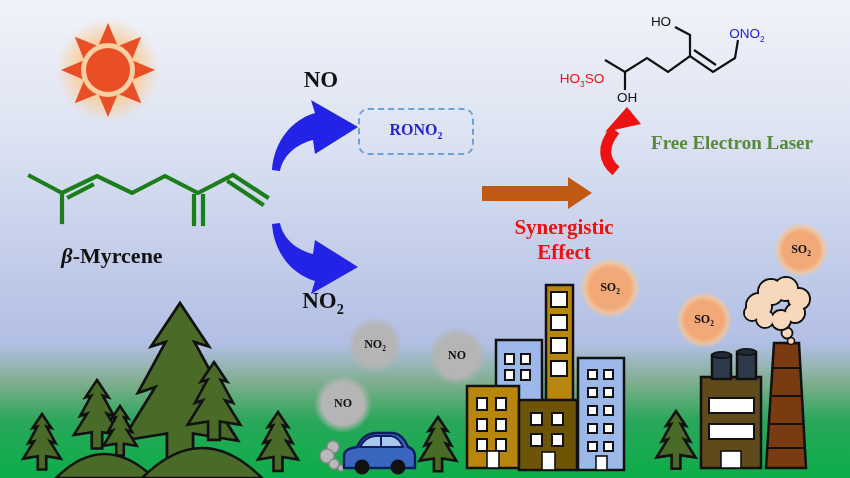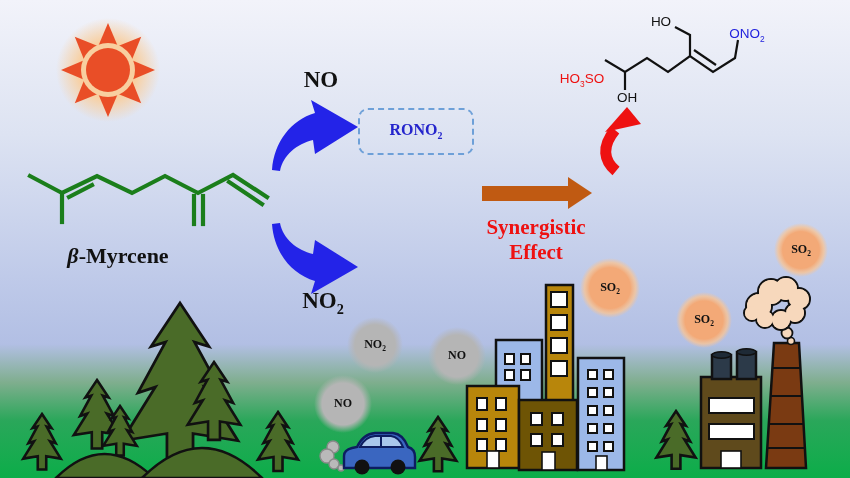--- a/index.html
+++ b/index.html
@@ -27,21 +27,21 @@
   .gasl{font-size:12px;}
   .chem{font-family:"Liberation Sans","DejaVu Sans",sans-serif; font-weight:normal; font-size:13.5px;}
   .blue-t{color:var(--text-blue);} .red-t{color:var(--red);} .green-t{color:var(--laser-green);}
   .pblue{color:var(--product-blue);text-align:center;} .pred{color:var(--red);}
   .dash-box{
     position:absolute; display:flex; align-items:center; justify-content:center;
     border:2px dashed var(--box-border-blue); border-radius:10px; font-weight:bold; font-size:16px;
   }
   .dash-box sub{font-size:62%;}
   .red-box{border-color:var(--box-border-red); border-radius:12px; font-size:24px;}
-  .syn{line-height:25px; text-align:center; font-size:21px;}
+  .syn{line-height:25px; text-align:center; font-size:21px;margin-left:28px;}
   .laser{font-size:19px;}
   .myrcene{font-size:22px;}
   
   .sun-core{fill:var(--sun-core);} .sun-glow-ring{fill:var(--sun-glow);}
   .mol{stroke:var(--molecule-green); stroke-width:4.2; fill:none; stroke-linecap:square;}
   .bluearrow{fill:var(--arrow-blue);}
   .orangearrow{fill:var(--arrow-orange);}
   .redarrow-line{stroke:var(--red); stroke-width:11; fill:none;}
   .redarrow-head{fill:var(--red);}
   .prod{stroke:var(--outline); stroke-width:2.2; fill:none;}
@@ -257,22 +257,23 @@
     <span><span>RONO</span><sub>2</sub></span>
   </div>
 
 
   <div class="lbl red-t syn" style="left:536px; top:240px;">
     <div>Synergistic</div>
     <div>Effect</div>
   </div>
 
 
-
-  <div class="lbl myrcene" style="left:118px; top:256px;"><i>β</i><span>-Myrcene</span></div>
+  <div class="lbl green-t laser" style="left:732px; top:143px;">Free Electron Laser</div>
+
+  <div class="lbl myrcene" style="left:112px; top:256px;"><i>β</i><span>-Myrcene</span></div>
 
   <div class="lbl chem" style="left:661px; top:21px;">HO</div>
   <div class="lbl chem pblue" style="left:747px; top:35px;"><span>ONO</span><sub>2</sub></div>
   <div class="lbl chem pred" style="left:582px; top:60px;margin-top:20px;"><span>HO</span><sub>3</sub><span>SO</span></div>
   <div class="lbl chem" style="left:627px; top:97px;">OH</div>
 
   <div class="lbl gasl" style="left:375px; top:345px;"><span>NO</span><sub>2</sub></div>
   <div class="lbl gasl" style="left:457px; top:356px;"><span>NO</span><sub></sub></div>
   <div class="lbl gasl" style="left:343px; top:404px;"><span>NO</span><sub></sub></div>
   <div class="lbl gasl" style="left:610px; top:288px;"><span>SO</span><sub>2</sub></div>

